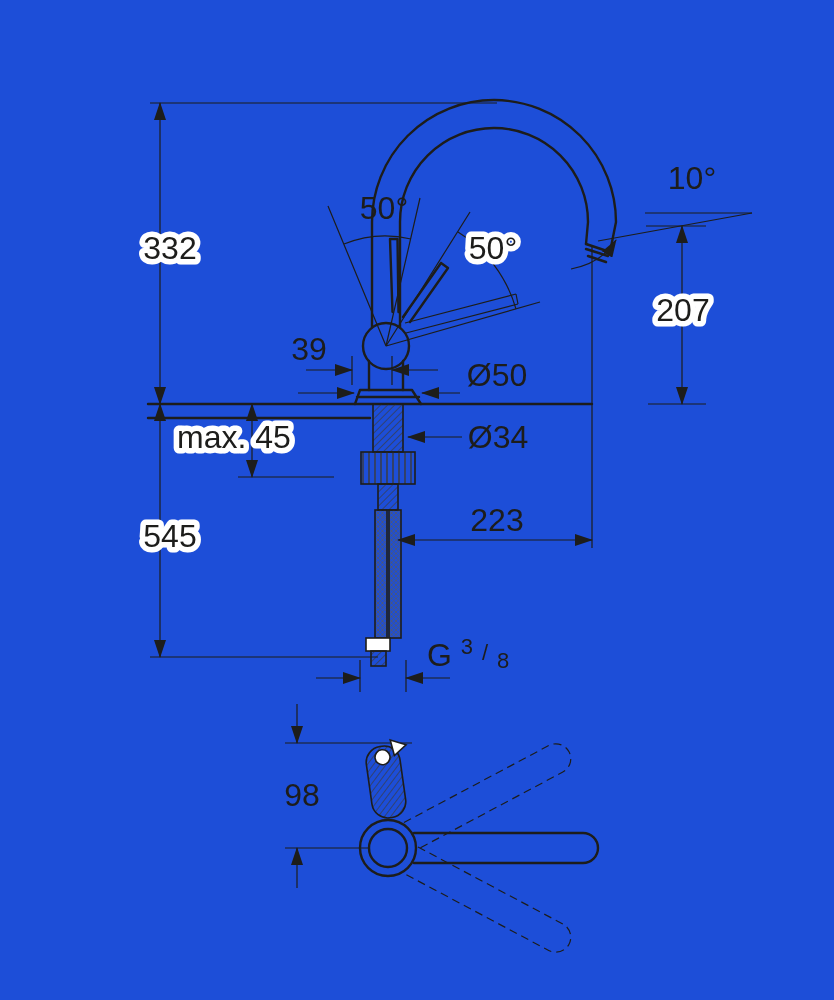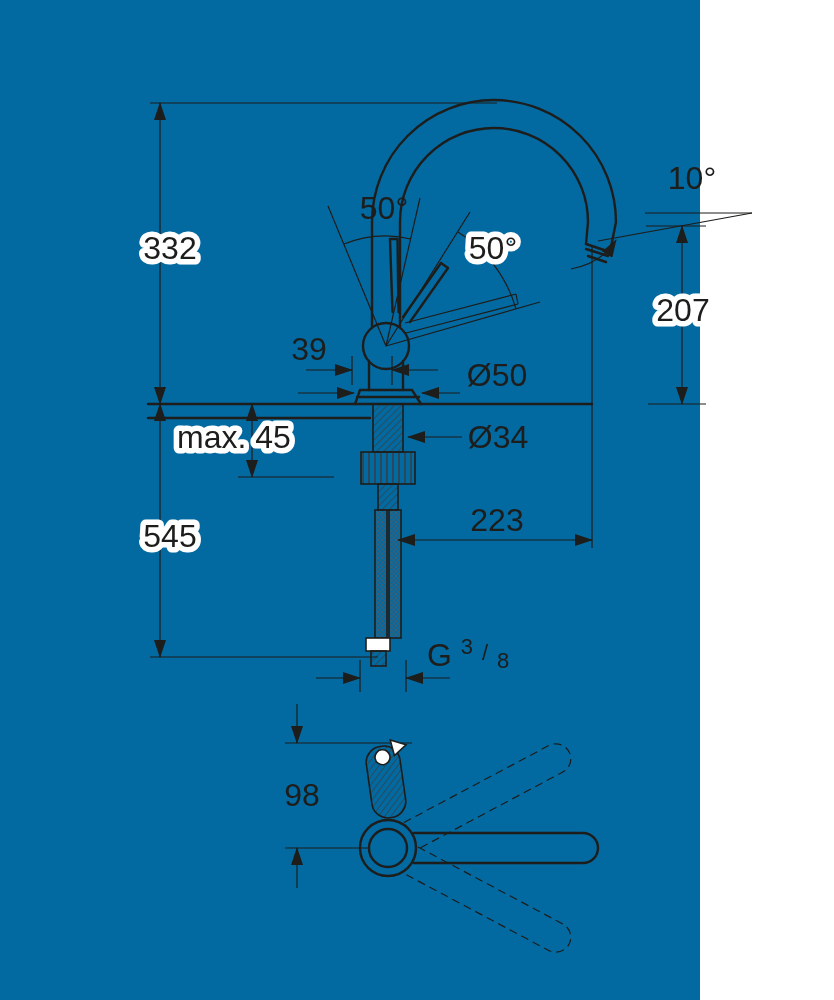--- a/index.html
+++ b/index.html
@@ -1,19 +1,19 @@
 <!DOCTYPE html>
 <html style="--line: #1d1d1b;"><head>
 <meta charset="utf-8">
 <style>
   :root { --line: #1d1d1b; }
   html, body { margin: 0; padding: 0; background: #ffffff; }
   .canvas {
-    width: 700px; height: 1000px;
-    background: #0369a1;
+    width: 834px; height: 1000px;
+    background: #1d4ed8;
     position: relative;
     font-family: "Liberation Sans", sans-serif;
     text-decoration: underline;
   }
   svg { display: block; }
   
   .ol   { fill: none; stroke: var(--line); stroke-width: 2.4; stroke-linecap: round; stroke-linejoin: round; }
   
   .thin { fill: none; stroke: var(--line); stroke-width: 1.2; }
   

